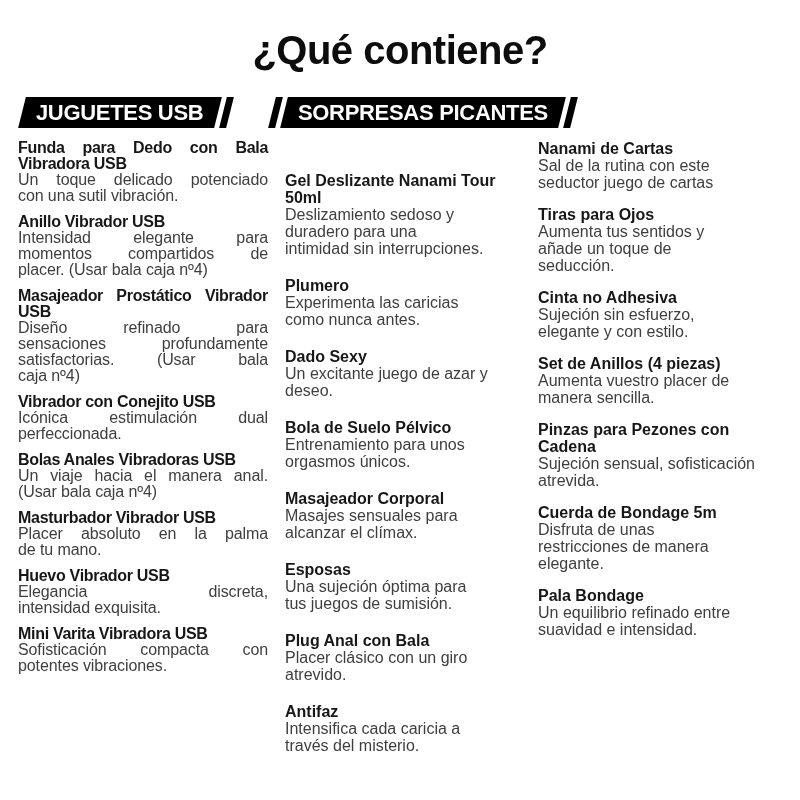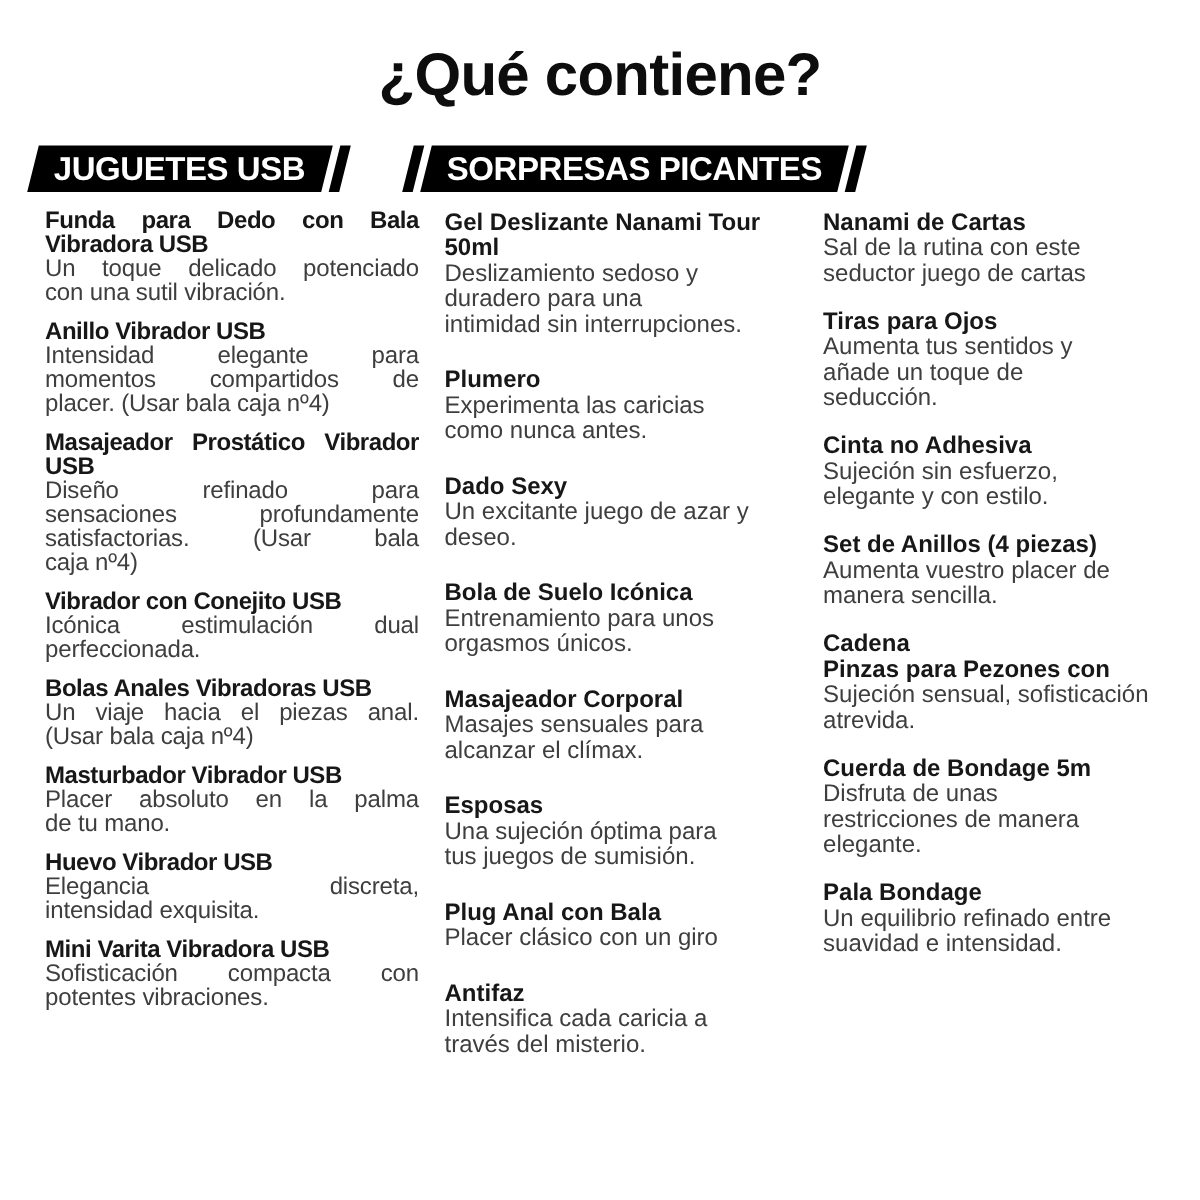--- a/index.html
+++ b/index.html
@@ -45,23 +45,23 @@
   .badge::after {
     content: ""; position: absolute; right: -12px; top: 0; bottom: 0;
     width: 7px; background: var(--badge-bg);
   }
   .badge-2::before {
     content: ""; position: absolute; left: -12px; top: 0; bottom: 0;
     width: 7px; background: var(--badge-bg);
   }
   .badge-1 { margin-right: 66px; }
 
-  .columns { display: flex; align-items: flex-start; padding-left: 30px; margin-top: 12px; }
+  .columns { display: flex; align-items: flex-start; padding-left: 18px; margin-top: 12px; }
   .col-1 { width: 250px; margin-right: 17px; }
-  .col-2 { width: 238px; margin-right: 15px; }
+  .col-2 { width: 238px; margin-right: 15px; margin-top: 32px; }
   .col-3 { width: 252px; }
 
   .item { margin-bottom: 10px; }
   .col-2 .item { margin-bottom: 20px; }
   .col-3 .item { margin-bottom: 15px; }
 
   .item-title {
     font-weight: bold;
     color: var(--heading-color);
     font-size: 16px;
@@ -149,21 +149,21 @@
             <div class="jline">Icónica estimulación dual</div>
             <div class="jline">perfeccionada.</div>
           </div>
   </div>
 
   <div class="item">
     <div class="item-title">
             <div class="jline">Bolas Anales Vibradoras USB</div>
           </div>
     <div class="item-desc">
-            <div class="jline">Un viaje hacia el piezas anal.</div>
+            <div class="jline">Un viaje hacia el manera anal.</div>
             <div class="jline">(Usar bala caja nº4)</div>
           </div>
   </div>
 
   <div class="item">
     <div class="item-title">
             <div class="jline">Masturbador Vibrador USB</div>
           </div>
     <div class="item-desc">
             <div class="jline">Placer absoluto en la palma</div>
@@ -219,21 +219,21 @@
             <div class="jline">Dado Sexy</div>
           </div>
     <div class="item-desc">
             <div class="jline">Un excitante juego de azar y</div>
             <div class="jline">deseo.</div>
           </div>
   </div>
 
   <div class="item">
     <div class="item-title">
-            <div class="jline">Bola de Suelo Icónica</div>
+            <div class="jline">Bola de Suelo Pélvico</div>
           </div>
     <div class="item-desc">
             <div class="jline">Entrenamiento para unos</div>
             <div class="jline">orgasmos únicos.</div>
           </div>
   </div>
 
   <div class="item">
     <div class="item-title">
             <div class="jline">Masajeador Corporal</div>
@@ -253,20 +253,21 @@
             <div class="jline">tus juegos de sumisión.</div>
           </div>
   </div>
 
   <div class="item">
     <div class="item-title">
             <div class="jline">Plug Anal con Bala</div>
           </div>
     <div class="item-desc">
             <div class="jline">Placer clásico con un giro</div>
+            <div class="jline">atrevido.</div>
           </div>
   </div>
 
   <div class="item">
     <div class="item-title">
             <div class="jline">Antifaz</div>
           </div>
     <div class="item-desc">
             <div class="jline">Intensifica cada caricia a</div>
             <div class="jline">través del misterio.</div>
@@ -311,22 +312,22 @@
           </div>
     <div class="item-desc">
             <div class="jline">Aumenta vuestro placer de</div>
             <div class="jline">manera sencilla.</div>
           </div>
   </div>
 
 
   <div class="item">
     <div class="item-title">
+            <div class="jline">Pinzas para Pezones con</div>
             <div class="jline">Cadena</div>
-            <div class="jline">Pinzas para Pezones con</div>
           </div>
     <div class="item-desc">
             <div class="jline">Sujeción sensual, sofisticación</div>
             <div class="jline">atrevida.</div>
           </div>
   </div>
 
   <div class="item">
     <div class="item-title">
             <div class="jline">Cuerda de Bondage 5m</div>

